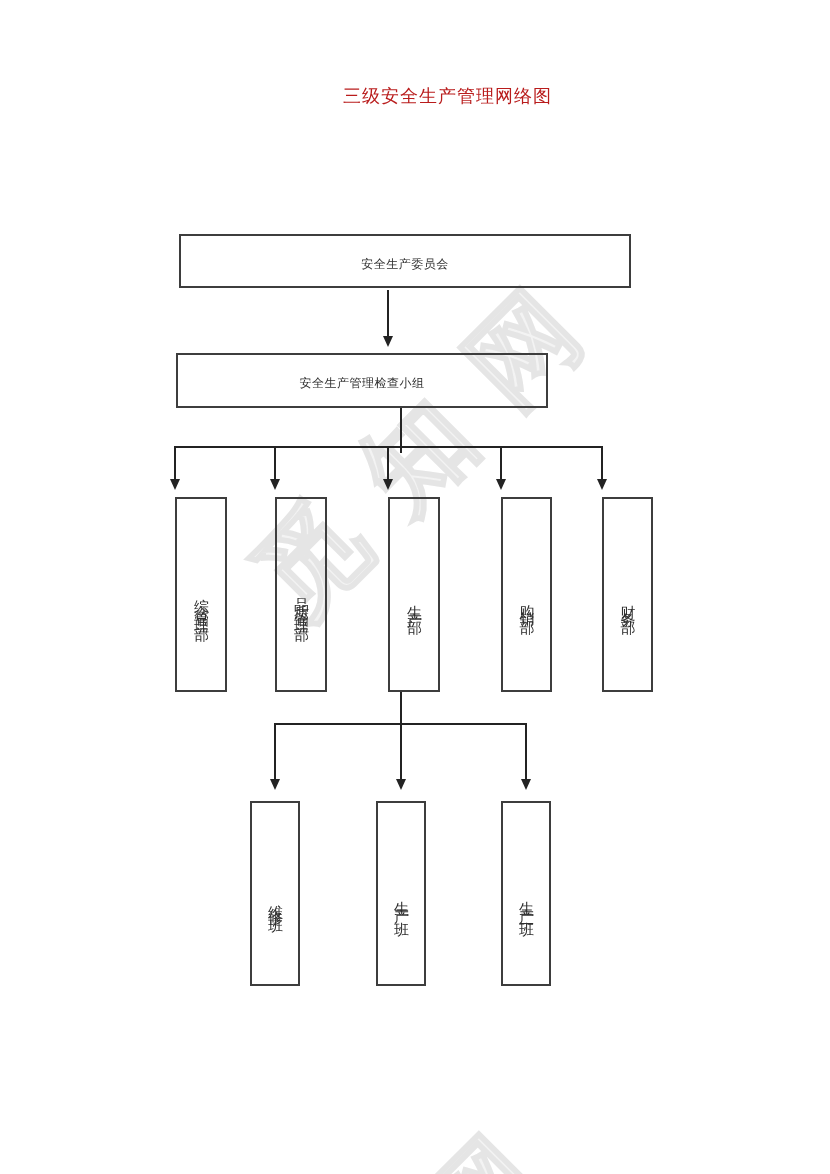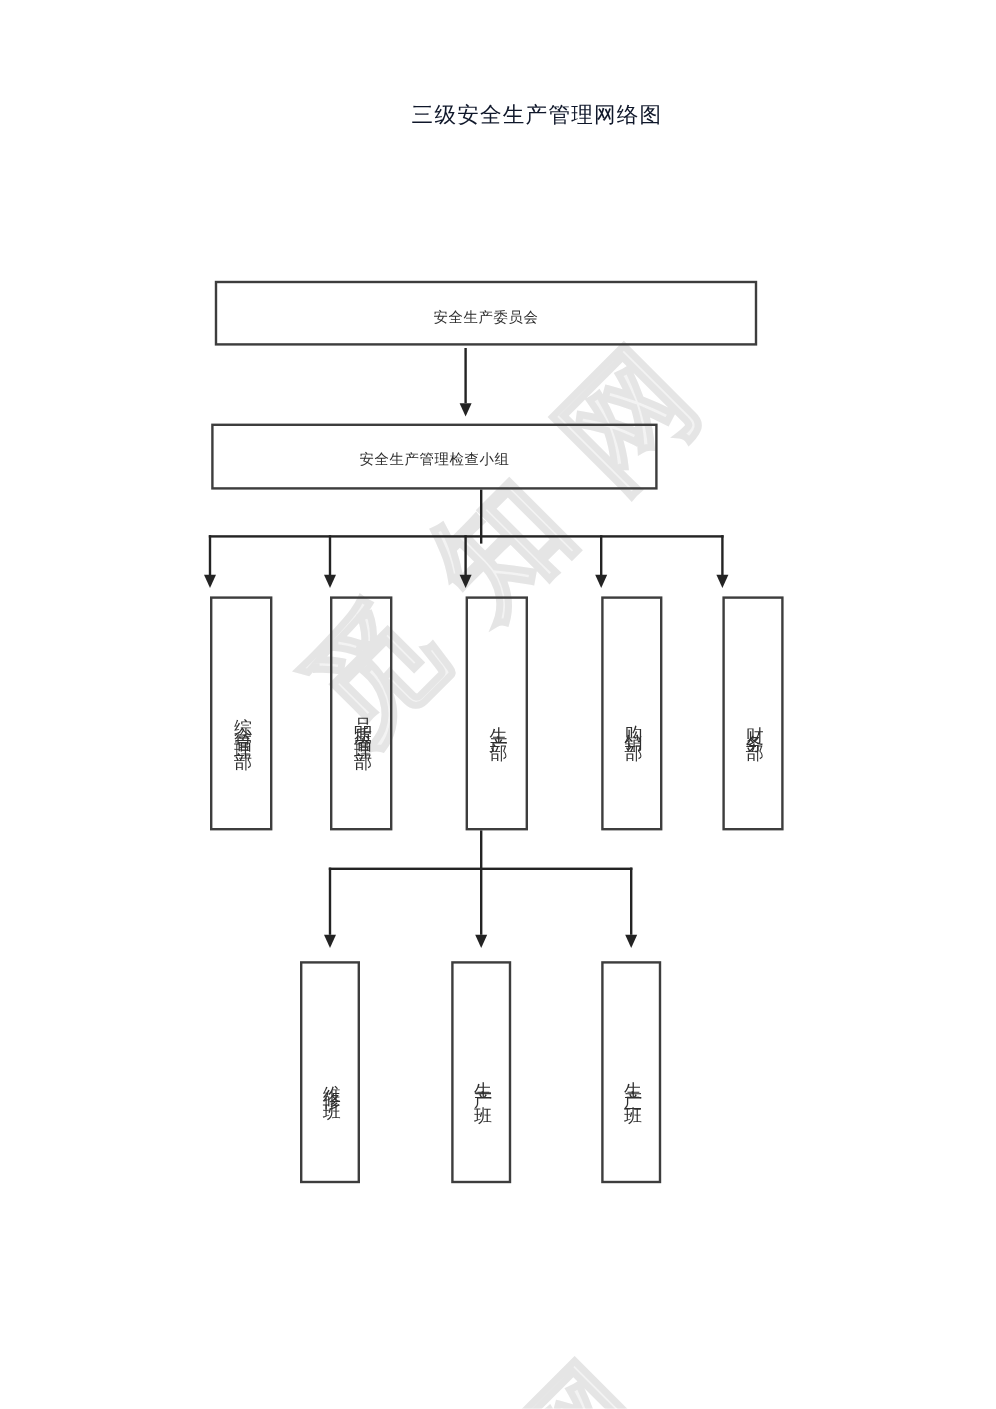--- a/index.html
+++ b/index.html
@@ -11,21 +11,21 @@
     overflow: hidden;
     font-family: "Liberation Serif", "DejaVu Serif", serif;
     color: #2e2e2e;
   }
   .title {
     position: absolute;
     top: 84px;
     left: 343px;
     font-size: 18px;
     letter-spacing: 1px;
-    color: #0f172a;
+    color: #b91c1c;
     white-space: nowrap;
     z-index: 2;
   }
   .watermark {
     position: absolute;
     font-size: 105px;
     font-weight: bold;
     letter-spacing: 44px;
     white-space: nowrap;
     color: #f3f3f3;

